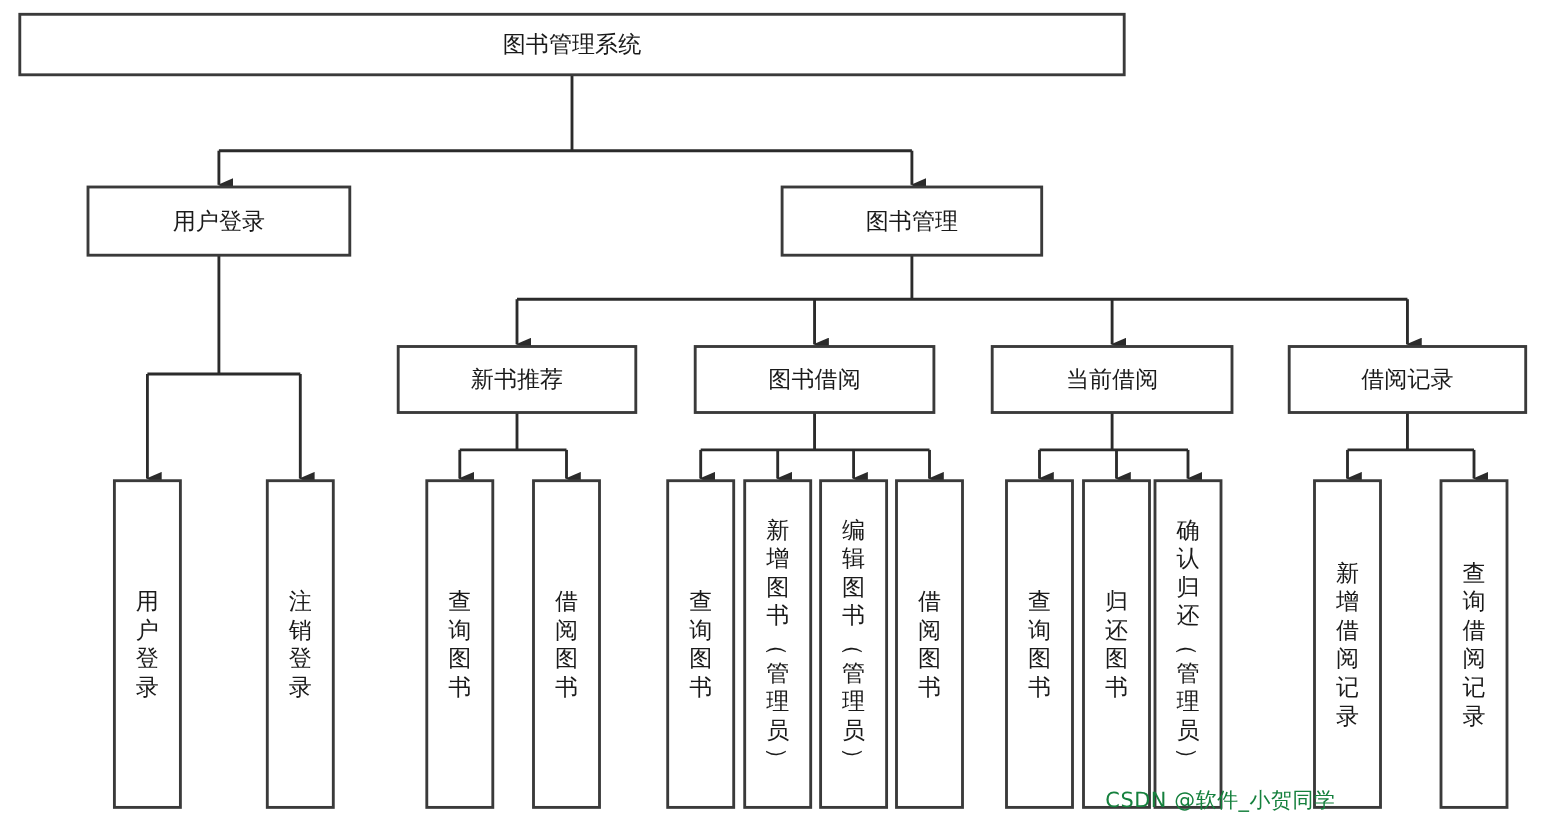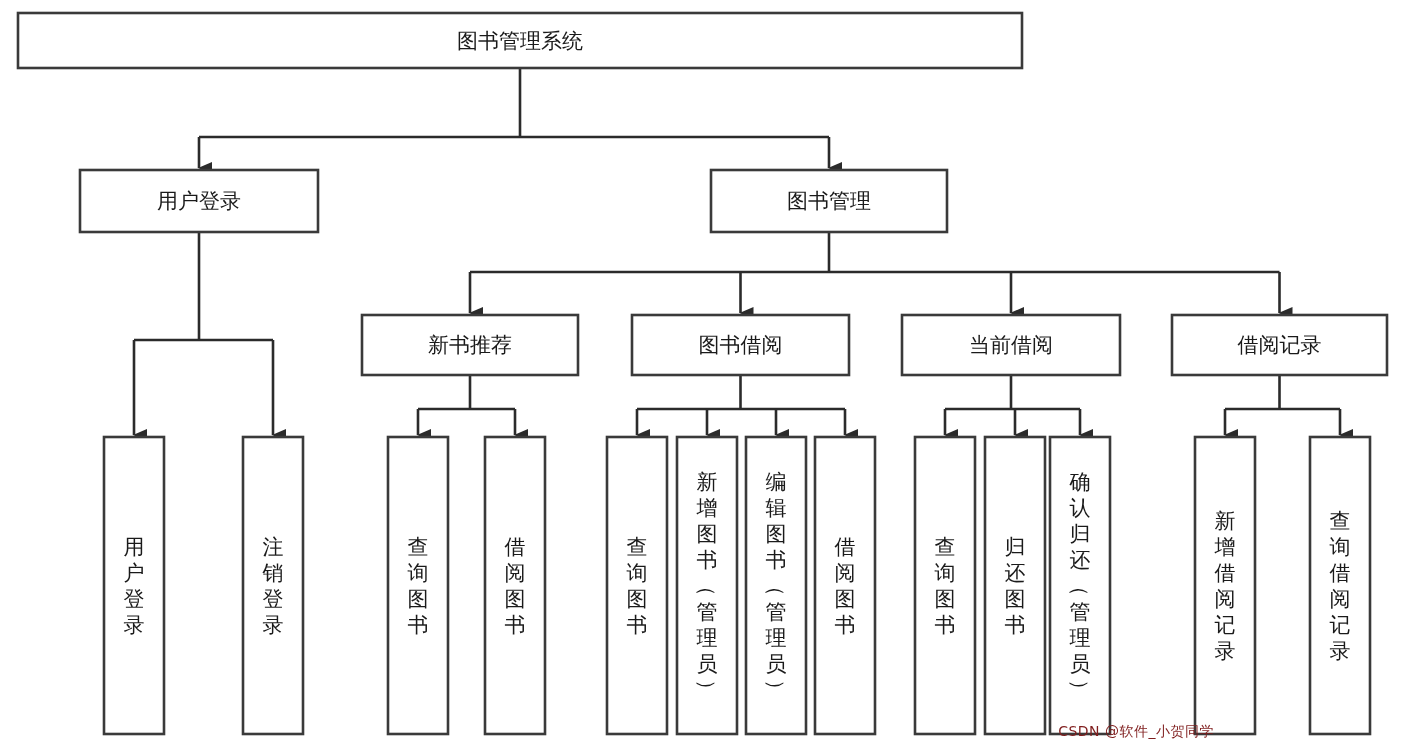--- a/index.html
+++ b/index.html
@@ -51,22 +51,22 @@
   }
   .arrow-head {
     fill: #2b2b2b;
     stroke: none;
   }
   .watermark {
     position: absolute;
     right: 12px;
     bottom: 6px;
     font-family: "DejaVu Sans", "Liberation Sans", sans-serif;
-    font-size: 14px;
-    color: #7f1d1d;
+    font-size: 19px;
+    color: #15803d;
     letter-spacing: 0.5px;
     white-space: nowrap;
     user-select: none;
   }
 </style>
 </head>
 <body>
 
 <div id="diagram-root">
   <svg id="tree-svg" viewBox="0 0 1405 747">

